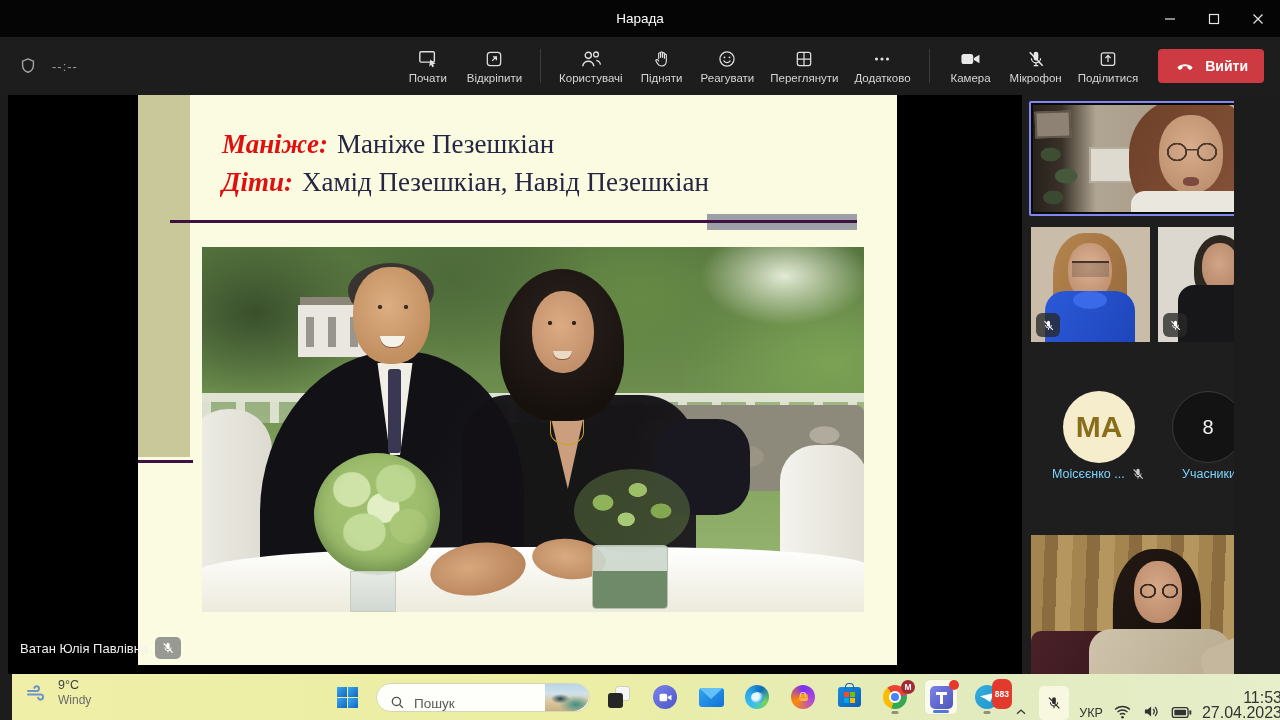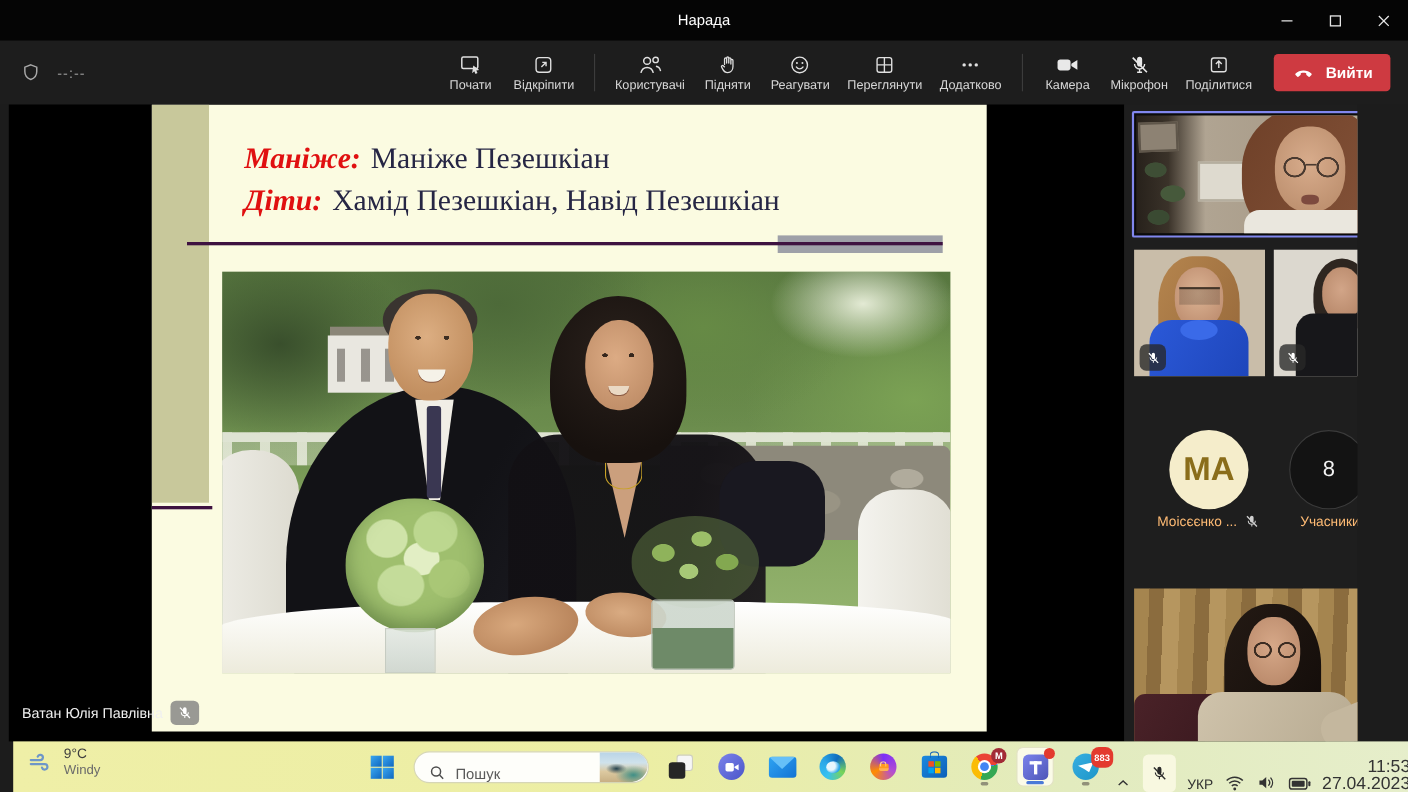--- a/index.html
+++ b/index.html
@@ -58,21 +58,21 @@
   #tile-speaker { left:7px; top:6px; width:250px; height:115px; border:2.5px solid #8187EE; border-radius:2px; background:#0a0a0a; }
   #tile-speaker-inner { position:absolute; left:2px; top:2px; right:2px; bottom:2px; overflow:hidden;
     background:linear-gradient(90deg,#27211b 0%, #3a3229 12%, #b0a492 26%, #a99c89 58%, #c3b8a5 76%, #8f8472 100%); }
   #tile-a { left:9px; top:132px; width:119px; height:115px; background:#c9bda9; }
   #tile-b { left:136px; top:132px; width:120px; height:115px; background:#dcd8cf; }
   #tile-bottom { left:9px; top:440px; width:247px; height:139px;
     background:repeating-linear-gradient(92deg,#a5854f 0 14px,#8b6c3e 14px 27px,#b6965f 27px 42px); }
   .avatar-circle { position:absolute; width:72px; height:72px; border-radius:50%; display:flex; align-items:center; justify-content:center; }
   #avatar-ma { left:41px; top:296px; background:#F5EDCB; color:#8a6d1a; font-weight:bold; font-size:30px; }
   #avatar-count { left:150px; top:296px; background:#131313; border:1px solid #3a3a3a; color:#f2f2f2; font-size:20px; }
-  .avatar-label { position:absolute; top:372px; color:#fdba74; font-size:12.5px; display:flex; align-items:center; gap:6px; }
+  .avatar-label { position:absolute; top:372px; color:#7dd3fc; font-size:12.5px; display:flex; align-items:center; gap:6px; }
 
   
   #taskbar { left:0; top:674px; width:1280px; height:46px; background:linear-gradient(90deg,#EFEFA7 0%, #ECEEA4 45%, #E2EBBE 75%, #E6EECB 100%);margin-left:12px; }
   #weather { left:12px; top:4px; display:flex; align-items:center; gap:8px; cursor:pointer; }
   #weather .wtemp { color:#3f3f3f; font-size:12.5px; line-height:15px; }
   #weather .wdesc { color:#6b6b6b; font-size:12px; line-height:14px; }
   #taskicons { left:318px; top:0; height:46px; display:flex; align-items:center; gap:12px; }
   .tk { position:relative; width:34px; height:36px; display:flex; align-items:center; justify-content:center; cursor:pointer; }
   .runbar { position:absolute; bottom:1px; left:50%; transform:translateX(-50%); width:7px; height:3px; border-radius:2px; background:#91917a; }
   .runbar.active { width:16px; background:#4a79d8; }
@@ -457,21 +457,21 @@
           <div style="position:absolute;left:10px;top:6px;width:3px;height:12px;background:#fff;"></div>
         </div>
         <span class="badge circ" style="right:-2px;top:0;width:10px;height:10px;"></span>
         <div class="runbar active"></div>
       </div>
 
       <div class="tk">
         <div class="circ" style="width:24px;height:24px;background:linear-gradient(135deg,#37aee2,#1e96c8);position:relative;">
           <div style="position:absolute;left:5px;top:8px;width:14px;height:9px;background:#fff;clip-path:polygon(0 35%,100% 0,72% 100%,40% 68%);"></div>
         </div>
-        <span class="badge" style="right:-8px;top:0;min-width:20px;height:19px;padding:0 3px;border-radius:7px;">883</span>
+        <span class="badge" style="right:-8px;top:0;min-width:20px;height:30px;padding:0 3px;border-radius:7px;">883</span>
         <div class="runbar"></div>
       </div>
     </div>
 
     <div id="tray">
       <span class="traybtn">
         <svg width="16" height="16" viewBox="0 0 24 24">
             <path d="M6 14.5l6-5.5 6 5.5" stroke="#333" fill="none" stroke-width="1.9"></path>
           </svg>
       </span>

